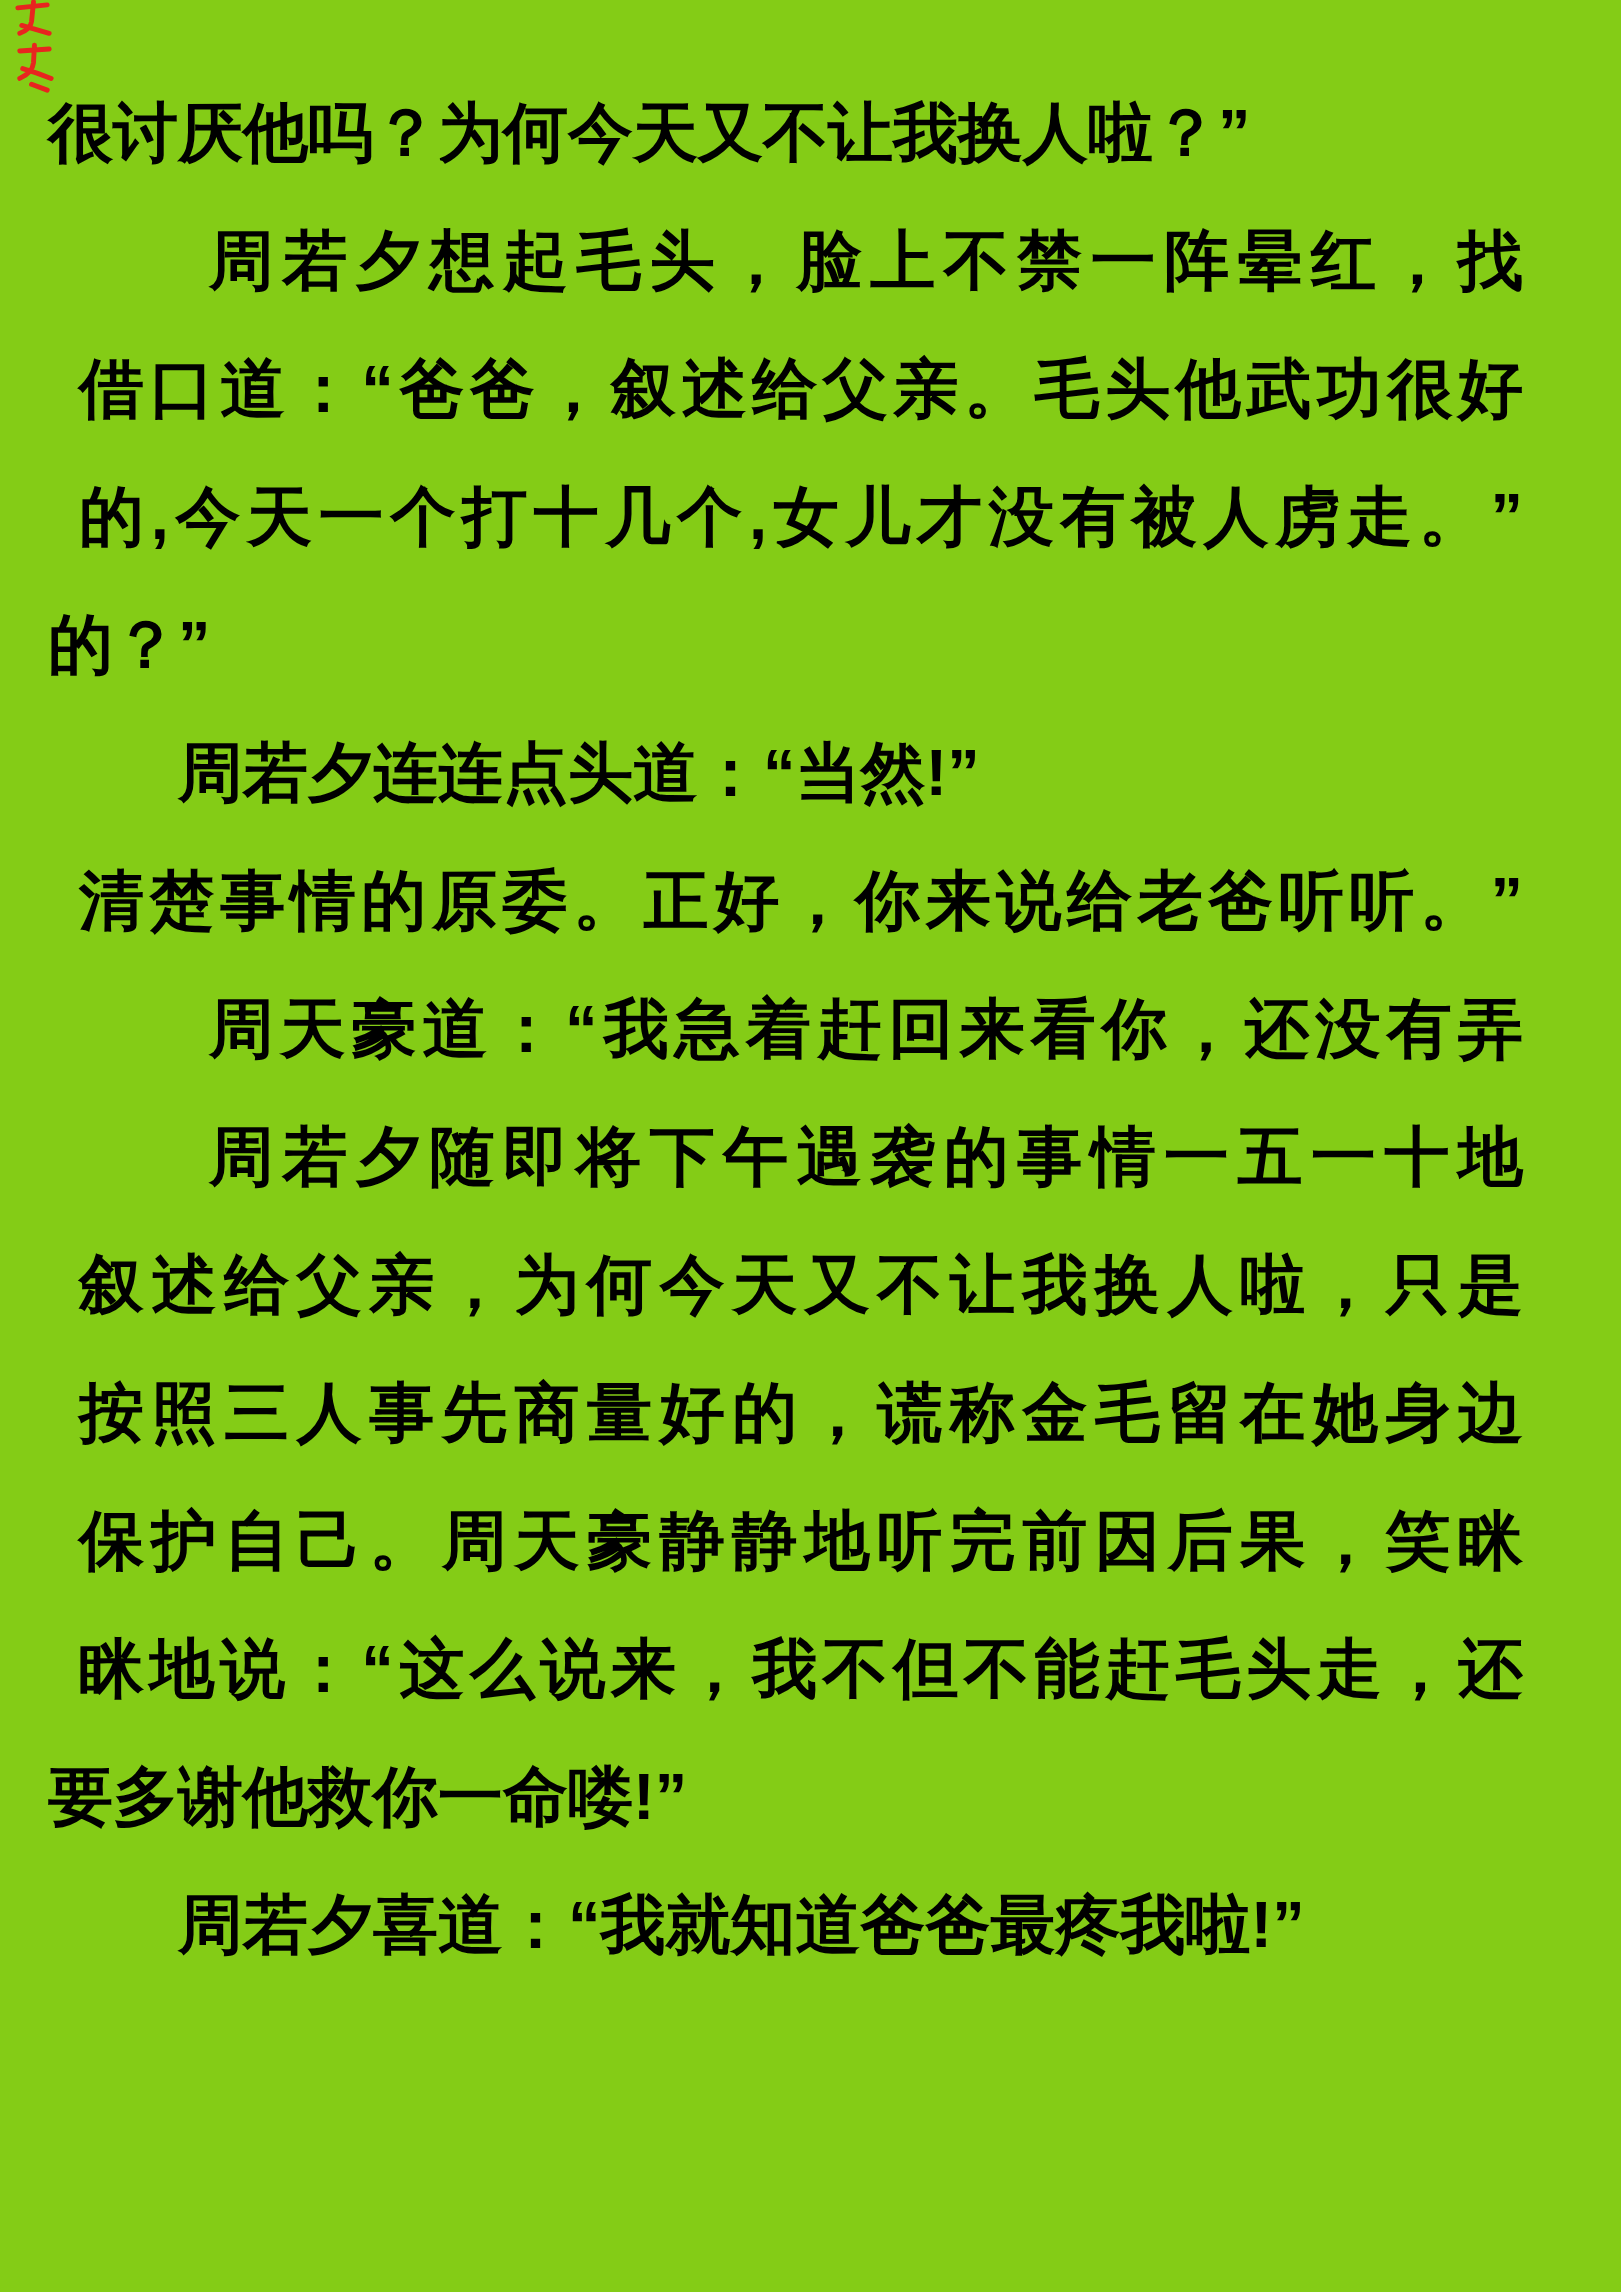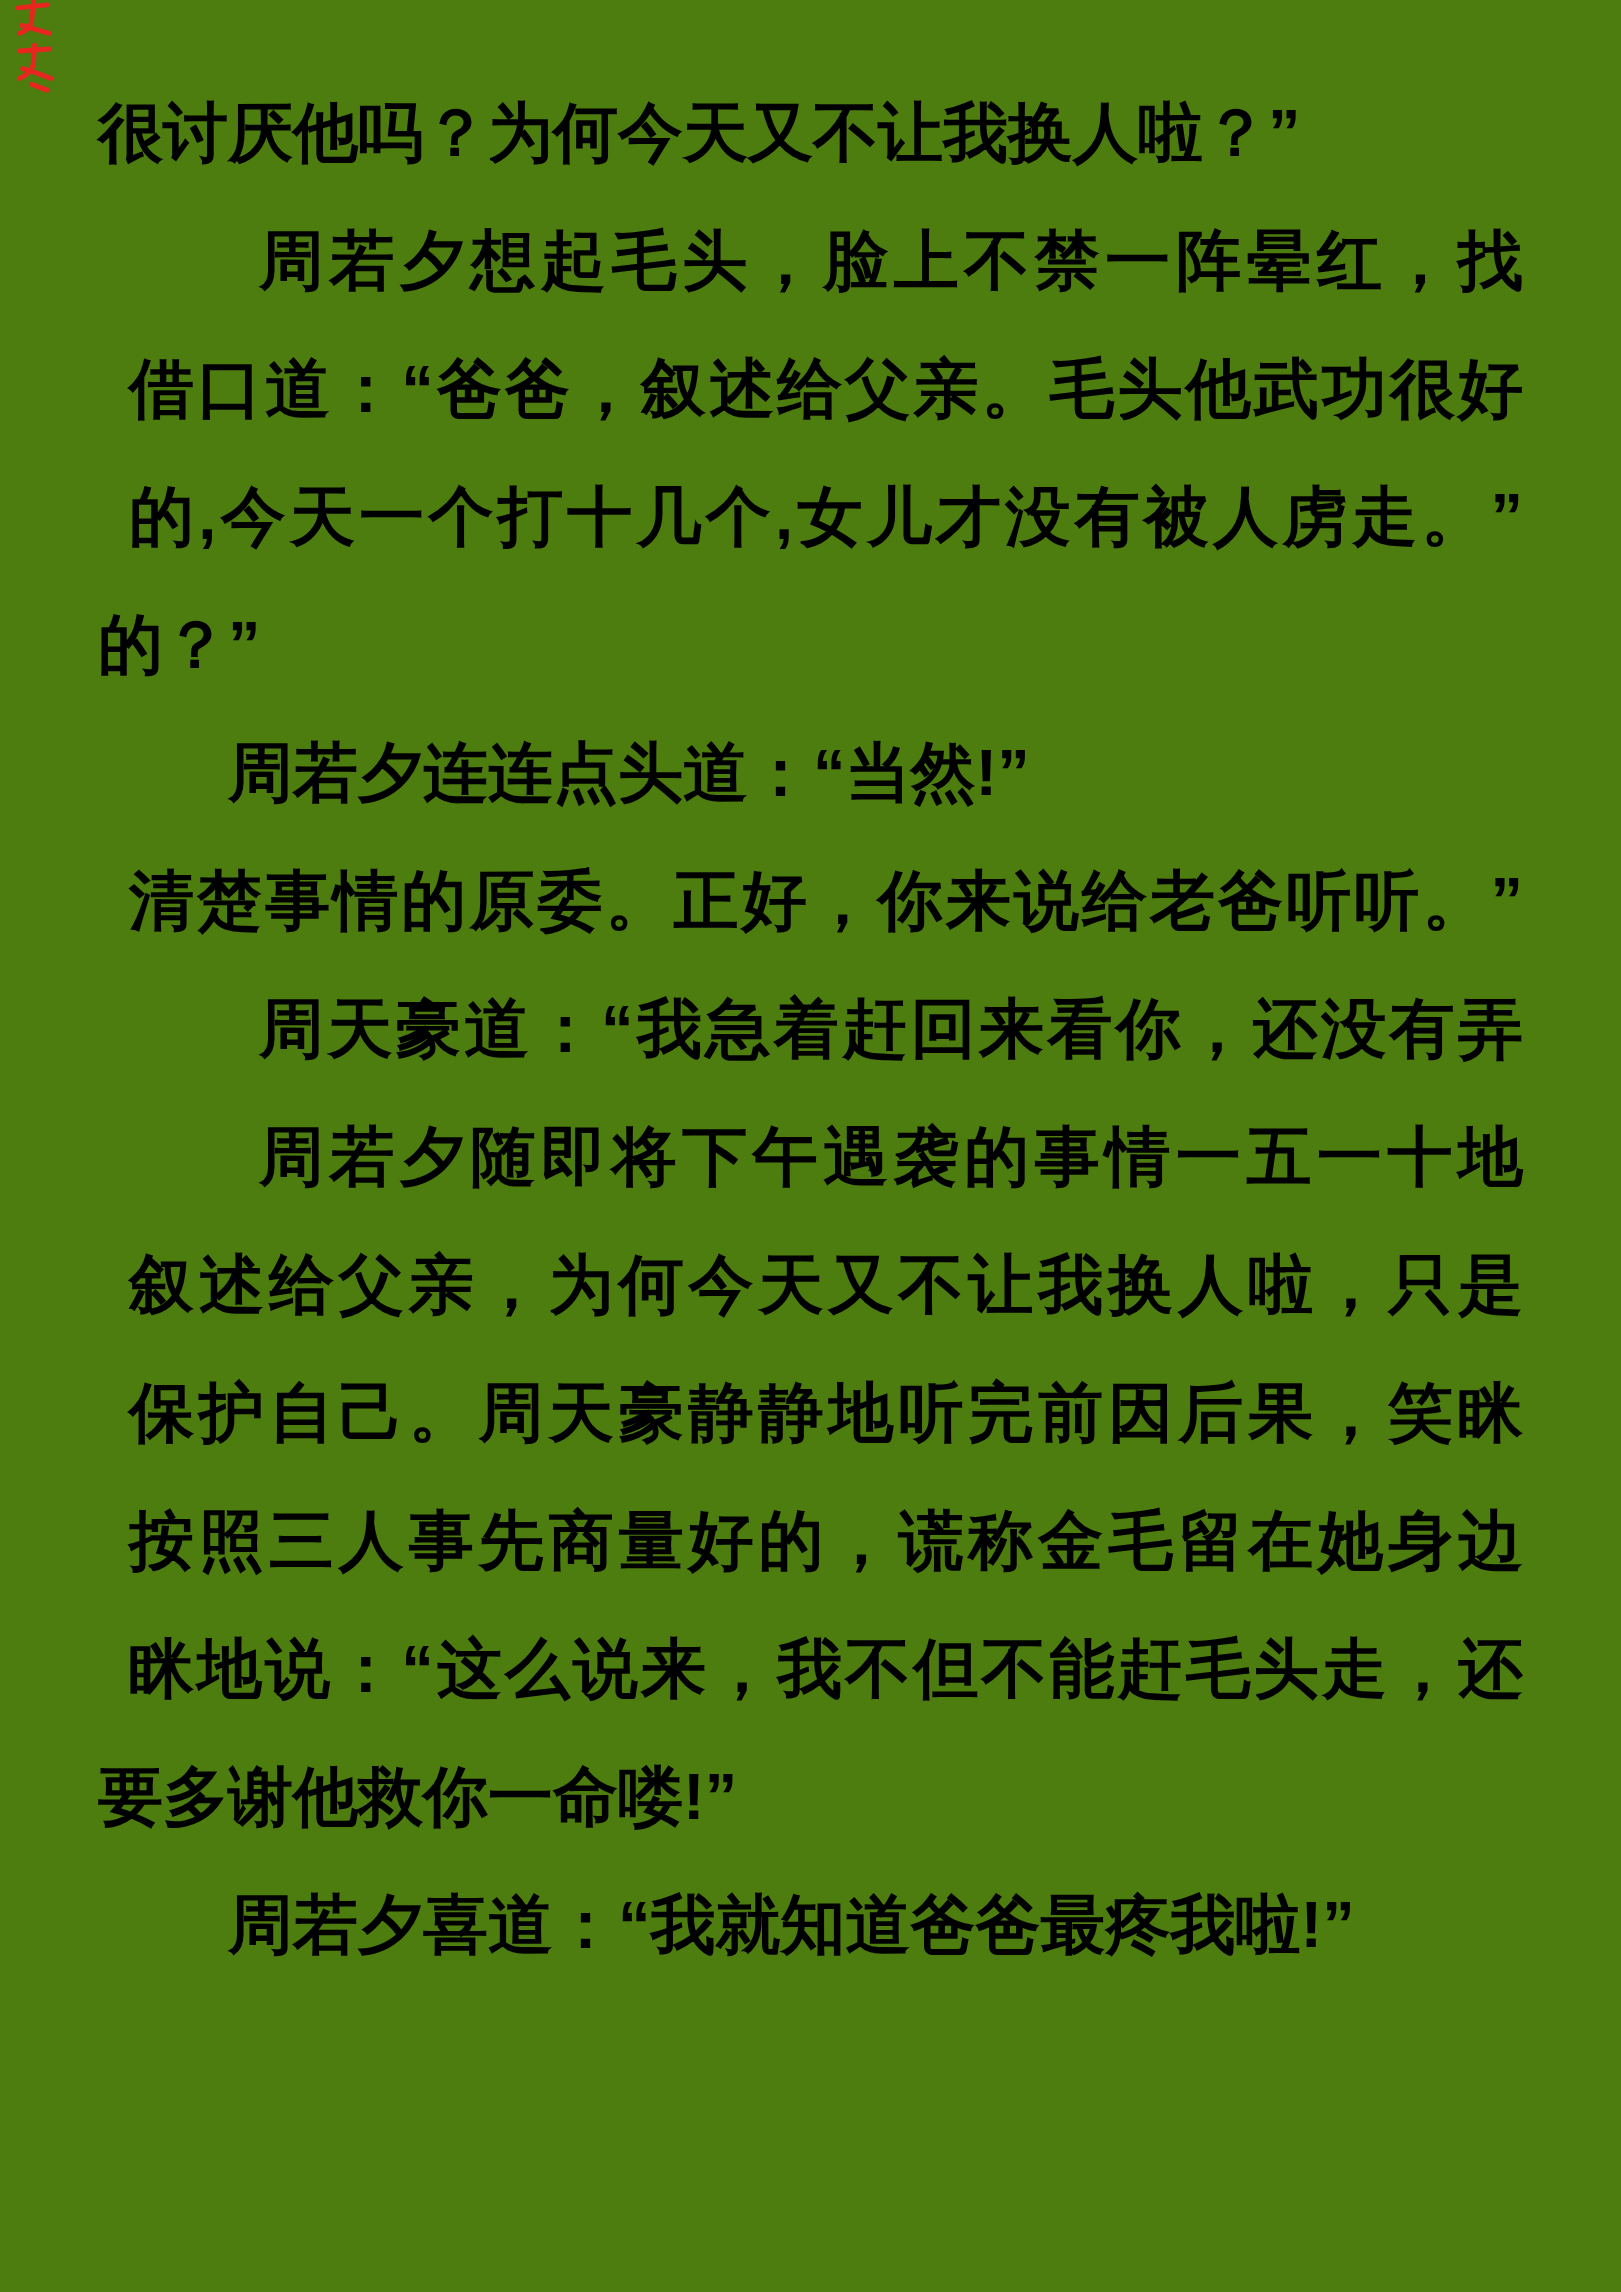--- a/index.html
+++ b/index.html
@@ -5,22 +5,22 @@
   html, body {
     margin: 0;
     padding: 0;
     background: #ffffff;
   }
   .page {
     position: relative;
     width: 1621px;
     height: 2293px;
     box-sizing: border-box;
-    padding: 69px 98px 0 98px;
-    background: #4d7c0f;
+    padding: 69px 98px 0 48px;
+    background: #84cc16;
     overflow: hidden;
     font-family: "Liberation Sans", "DejaVu Sans", sans-serif;
   }
   .text-block {
     width: 100%;
   }
   .line {
     height: 128px;
     line-height: 128px;
     font-size: 65px;
@@ -62,21 +62,21 @@
     <div class="line">很讨厌他吗？为何今天又不让我换人啦？”</div>
     <div class="line indent justify">周若夕想起毛头，脸上不禁一阵晕红，找</div>
     <div class="line justify">借口道：“爸爸，叙述给父亲。毛头他武功很好</div>
     <div class="line justify">的,今天一个打十几个,女儿才没有被人虏走。”</div>
     <div class="line">的？”</div>
     <div class="line indent">周若夕连连点头道：“当然!”</div>
     <div class="line justify">清楚事情的原委。正好，你来说给老爸听听。”</div>
     <div class="line indent justify">周天豪道：“我急着赶回来看你，还没有弄</div>
     <div class="line indent justify">周若夕随即将下午遇袭的事情一五一十地</div>
     <div class="line justify">叙述给父亲，为何今天又不让我换人啦，只是</div>
+    <div class="line justify">按照三人事先商量好的，谎称金毛留在她身边</div>
     <div class="line justify">保护自己。周天豪静静地听完前因后果，笑眯</div>
-    <div class="line justify">按照三人事先商量好的，谎称金毛留在她身边</div>
     <div class="line justify">眯地说：“这么说来，我不但不能赶毛头走，还</div>
     <div class="line">要多谢他救你一命喽!”</div>
     <div class="line indent">周若夕喜道：“我就知道爸爸最疼我啦!”</div>
   </div>
 
 </div>
 
 
 </body></html>

